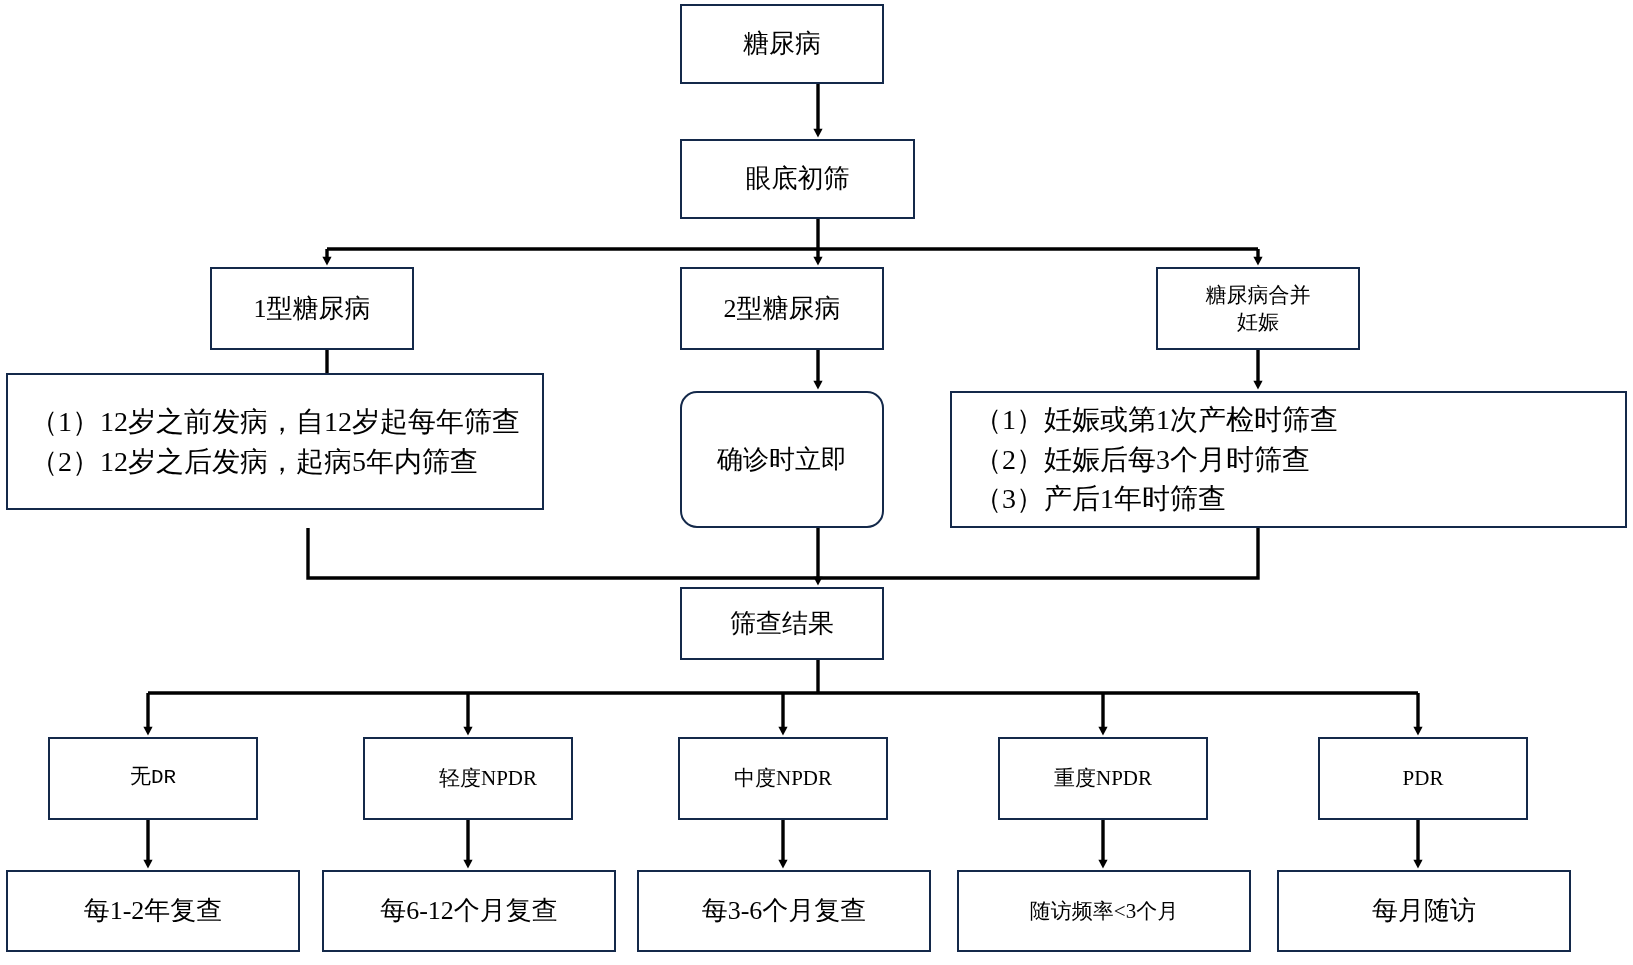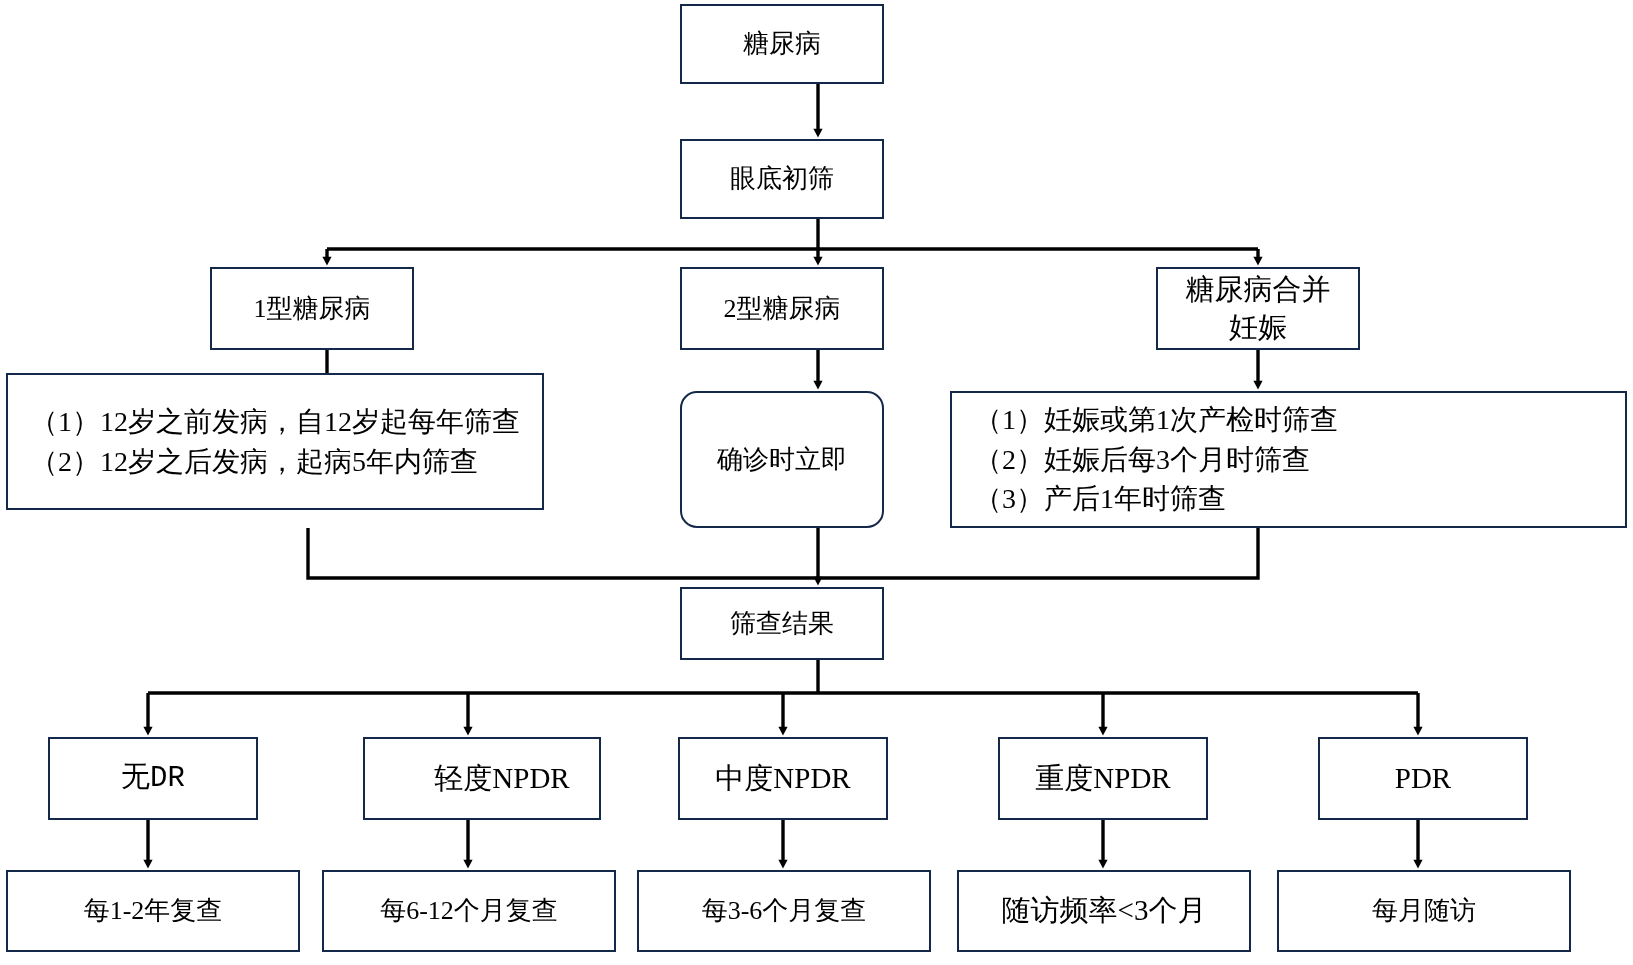--- a/index.html
+++ b/index.html
@@ -17,21 +17,21 @@
     background:#ffffff;
     display:flex;
     align-items:center;
     justify-content:center;
     text-align:center;
     line-height:1.28;
     color:#000000;
   }
   .node .txt{display:block;padding:0 6px;white-space:pre-line;}
   .f30{font-size:26px;}
-  .f29{font-size:29px;}
+  .f29{font-size:21px;}
   .listbox{
     justify-content:flex-start;
     align-items:center;
     text-align:left;
   }
   .listbox .txt{
     padding:0 0 0 22px;
     font-size:28px;
     line-height:1.42;
     white-space:pre-line;
@@ -79,21 +79,21 @@
       <path d="M783,820 L783,864" marker-end="url(#ah)"></path>
       <path d="M1103,820 L1103,864" marker-end="url(#ah)"></path>
       <path d="M1418,820 L1418,864" marker-end="url(#ah)"></path>
     </g>
   </svg>
 
   <div class="node f30" style="left:680px;top:4px;width:204px;height:80px;">
     <span class="txt">糖尿病</span>
   </div>
 
-  <div class="node f30" style="left:680px;top:139px;width:204px;height:80px;">
+  <div class="node f30" style="left:680px;top:139px;width:235px;height:80px;">
     <span class="txt">眼底初筛</span>
   </div>
 
   <div class="node f30" style="left:210px;top:267px;width:204px;height:83px;">
     <span class="txt">1型糖尿病</span>
   </div>
   <div class="node f30" style="left:680px;top:267px;width:204px;height:83px;">
     <span class="txt">2型糖尿病</span>
   </div>
   <div class="node f29" style="left:1156px;top:267px;width:204px;height:83px;">
@@ -114,21 +114,21 @@
 （3）产后1年时筛查</span>
   </div>
 
   <div class="node f30" style="left:680px;top:587px;width:204px;height:73px;">
     <span class="txt">筛查结果</span>
   </div>
 
   <div class="node f29" style="left:48px;top:737px;width:210px;height:83px;font-family:Liberation Mono, monospace;">
     <span class="txt">无DR</span>
   </div>
-  <div class="node f29" style="left:363px;top:737px;width:238px;height:83px;padding-left:40px;">
+  <div class="node f29" style="left:363px;top:737px;width:210px;height:83px;padding-left:40px;">
     <span class="txt">轻度NPDR</span>
   </div>
   <div class="node f29" style="left:678px;top:737px;width:210px;height:83px;">
     <span class="txt">中度NPDR</span>
   </div>
   <div class="node f29" style="left:998px;top:737px;width:210px;height:83px;">
     <span class="txt">重度NPDR</span>
   </div>
   <div class="node f29" style="left:1318px;top:737px;width:210px;height:83px;">
     <span class="txt">PDR</span>

